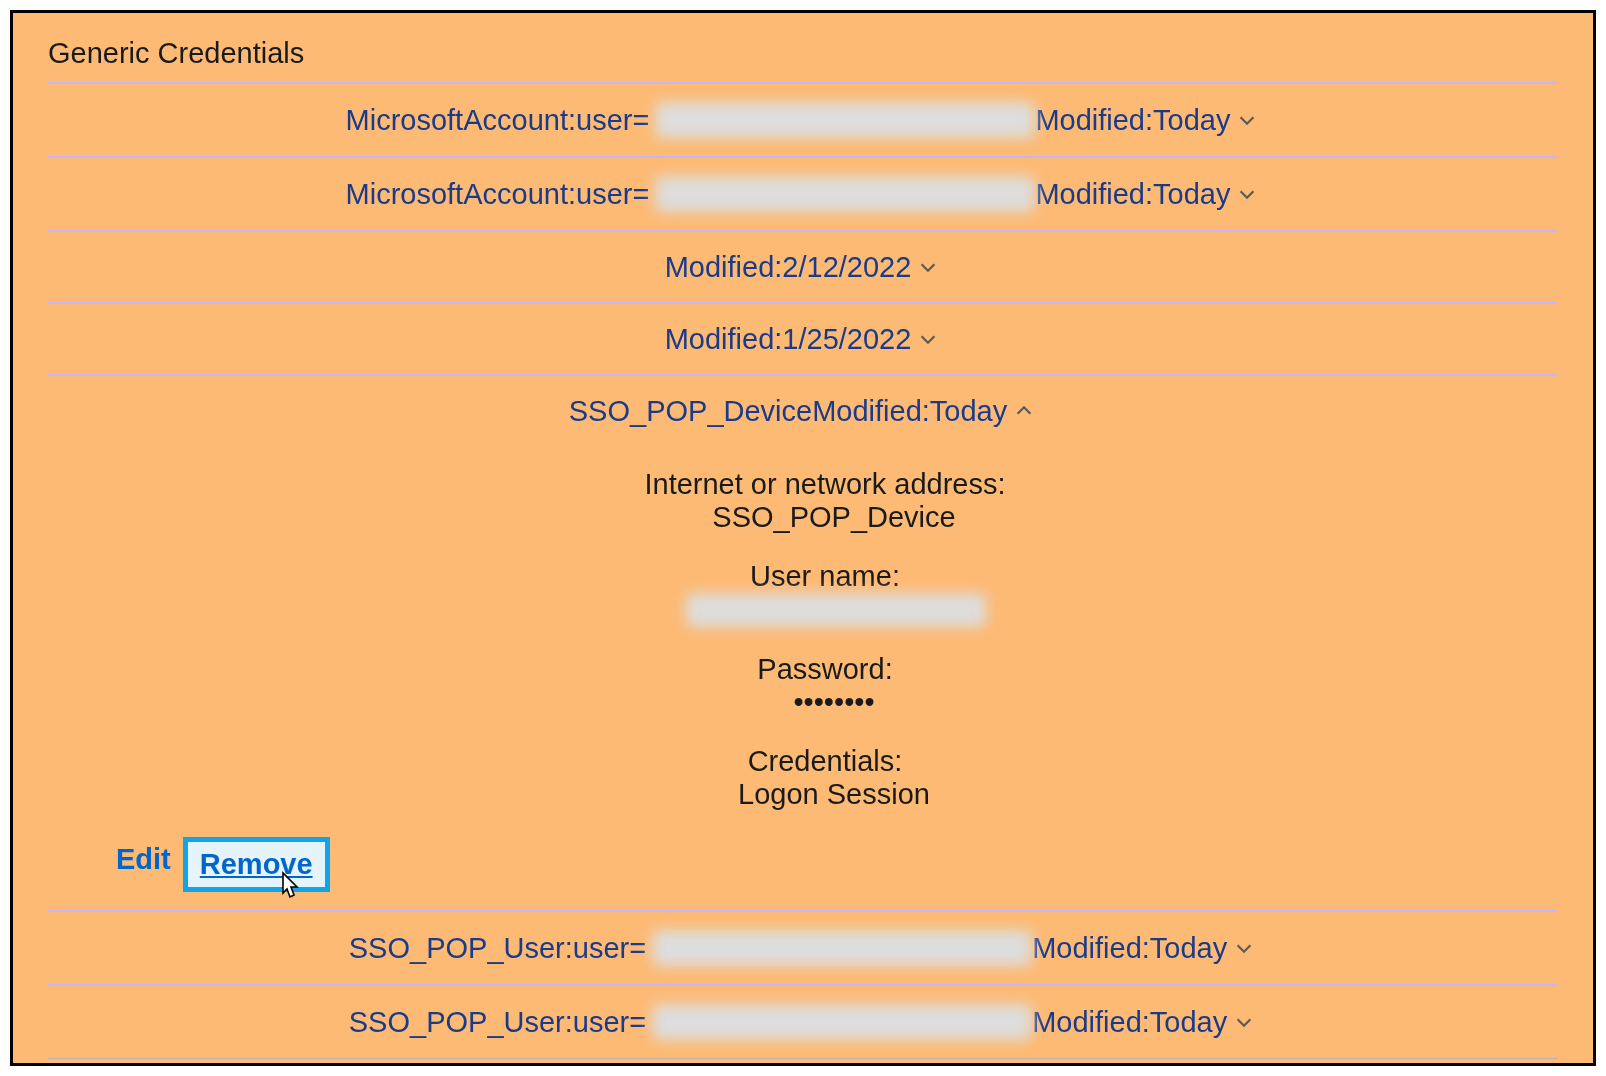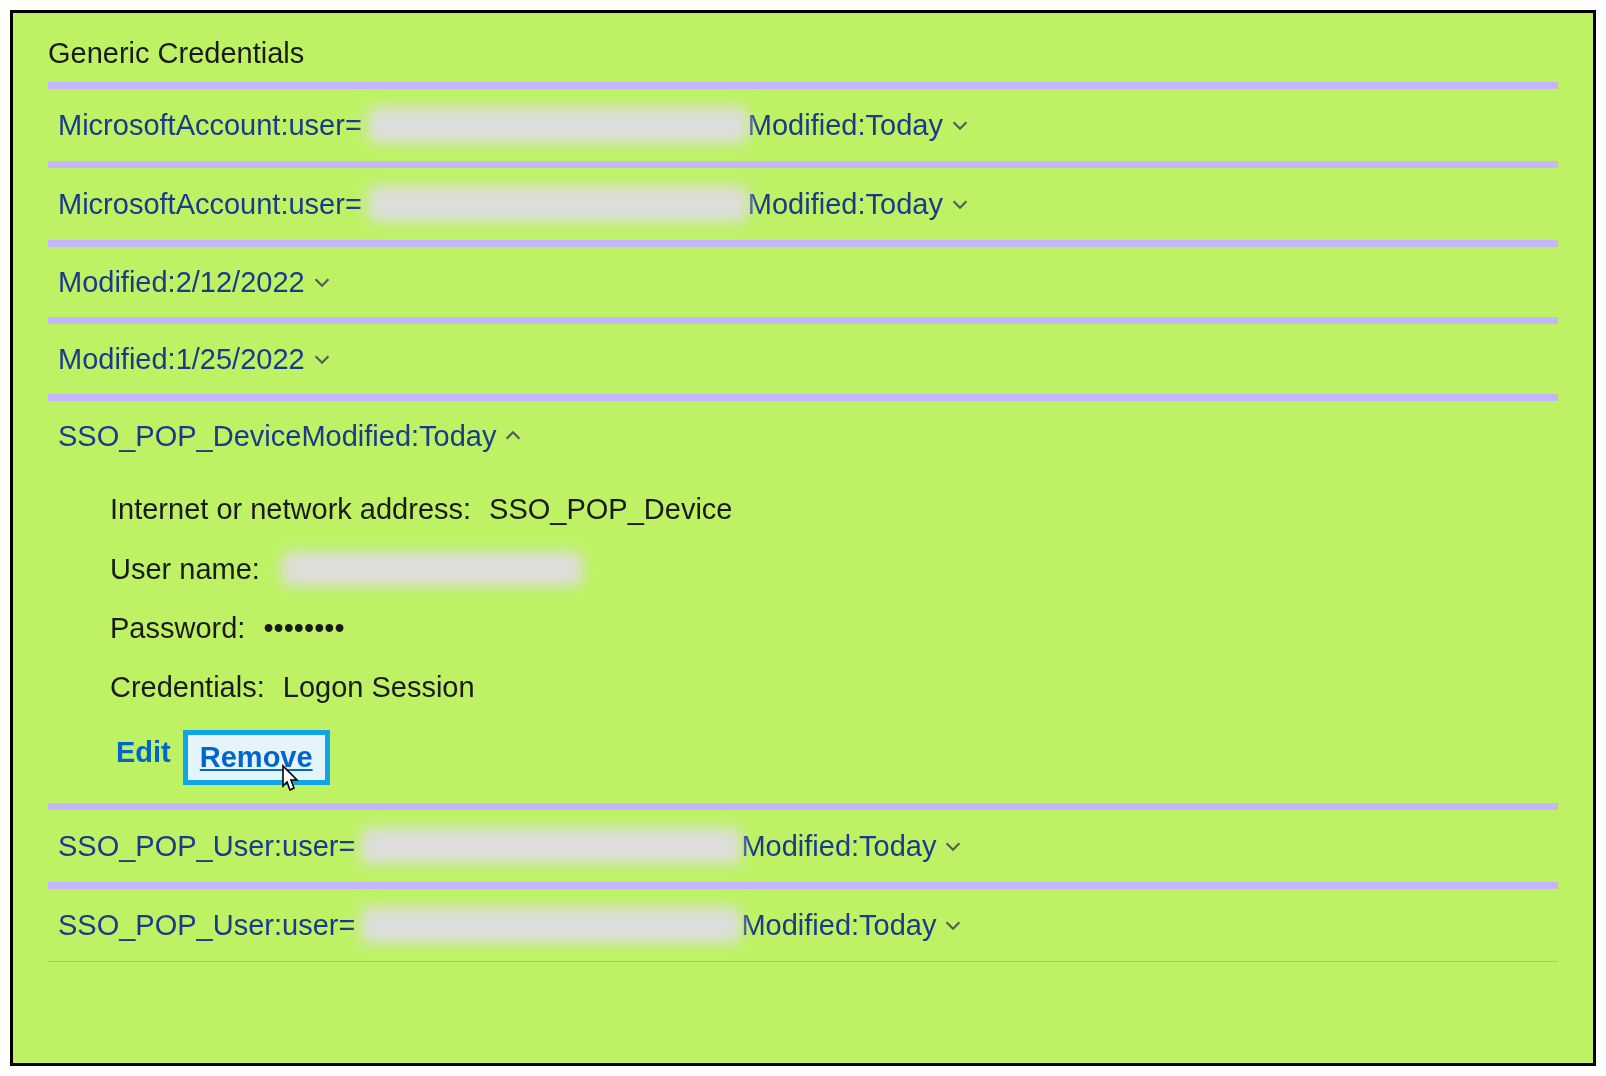--- a/index.html
+++ b/index.html
@@ -6,37 +6,37 @@
     body {
       font-family: "Segoe UI", Tahoma, Geneva, Verdana, sans-serif;
       background: #fff;
       padding: 10px;
     }
     .panel {
       width: 1586px;
       height: 1056px;
       border: 3px solid #000;
       padding: 20px 35px;
-      background: #bef264;
+      background: #fdba74;
     }
     .section-header {
       display: flex;
       justify-content: space-between;
       align-items: baseline;
       font-size: 29px;
       padding: 4px 0 12px 0;
     }
     .section-title { color: #1a1a1a; }
     .add-link { color: #0066cc; cursor: pointer; }
     .cred-list {}
     .cred-row {
       display: flex;
       align-items: center;
-      justify-content: flex-start;
-      border-top: 7px solid #c4b5fd;
+      justify-content: center;
+      border-top: 2px solid #c4b5fd;
       padding: 18px 6px 18px 10px;
       font-size: 29px;
       cursor: pointer;
     }
     .cred-row.last { border-bottom: 1px solid #b5b5b5; }
     .cred-name {
       color: #1a3a8a;
       display: flex;
       align-items: center;
       gap: 2px;
@@ -65,20 +65,21 @@
     .chevron svg { width: 22px; height: 22px; stroke: #5a5a5a; stroke-width: 2.4; fill: none; }
     .expanded-panel {
       padding: 22px 0 18px 62px;
       font-size: 29px;
       color: #1a1a1a;
     }
     .detail-row {
       display: flex;
       align-items: center;
       margin-bottom: 26px;
+      flex-direction: column;
     }
     .detail-label { margin-right: 18px; }
     .actions {
       display: flex;
       gap: 0;
       margin-top: 24px;
       margin-left: -6px;
     }
     .action-link {
       color: #0066cc;

